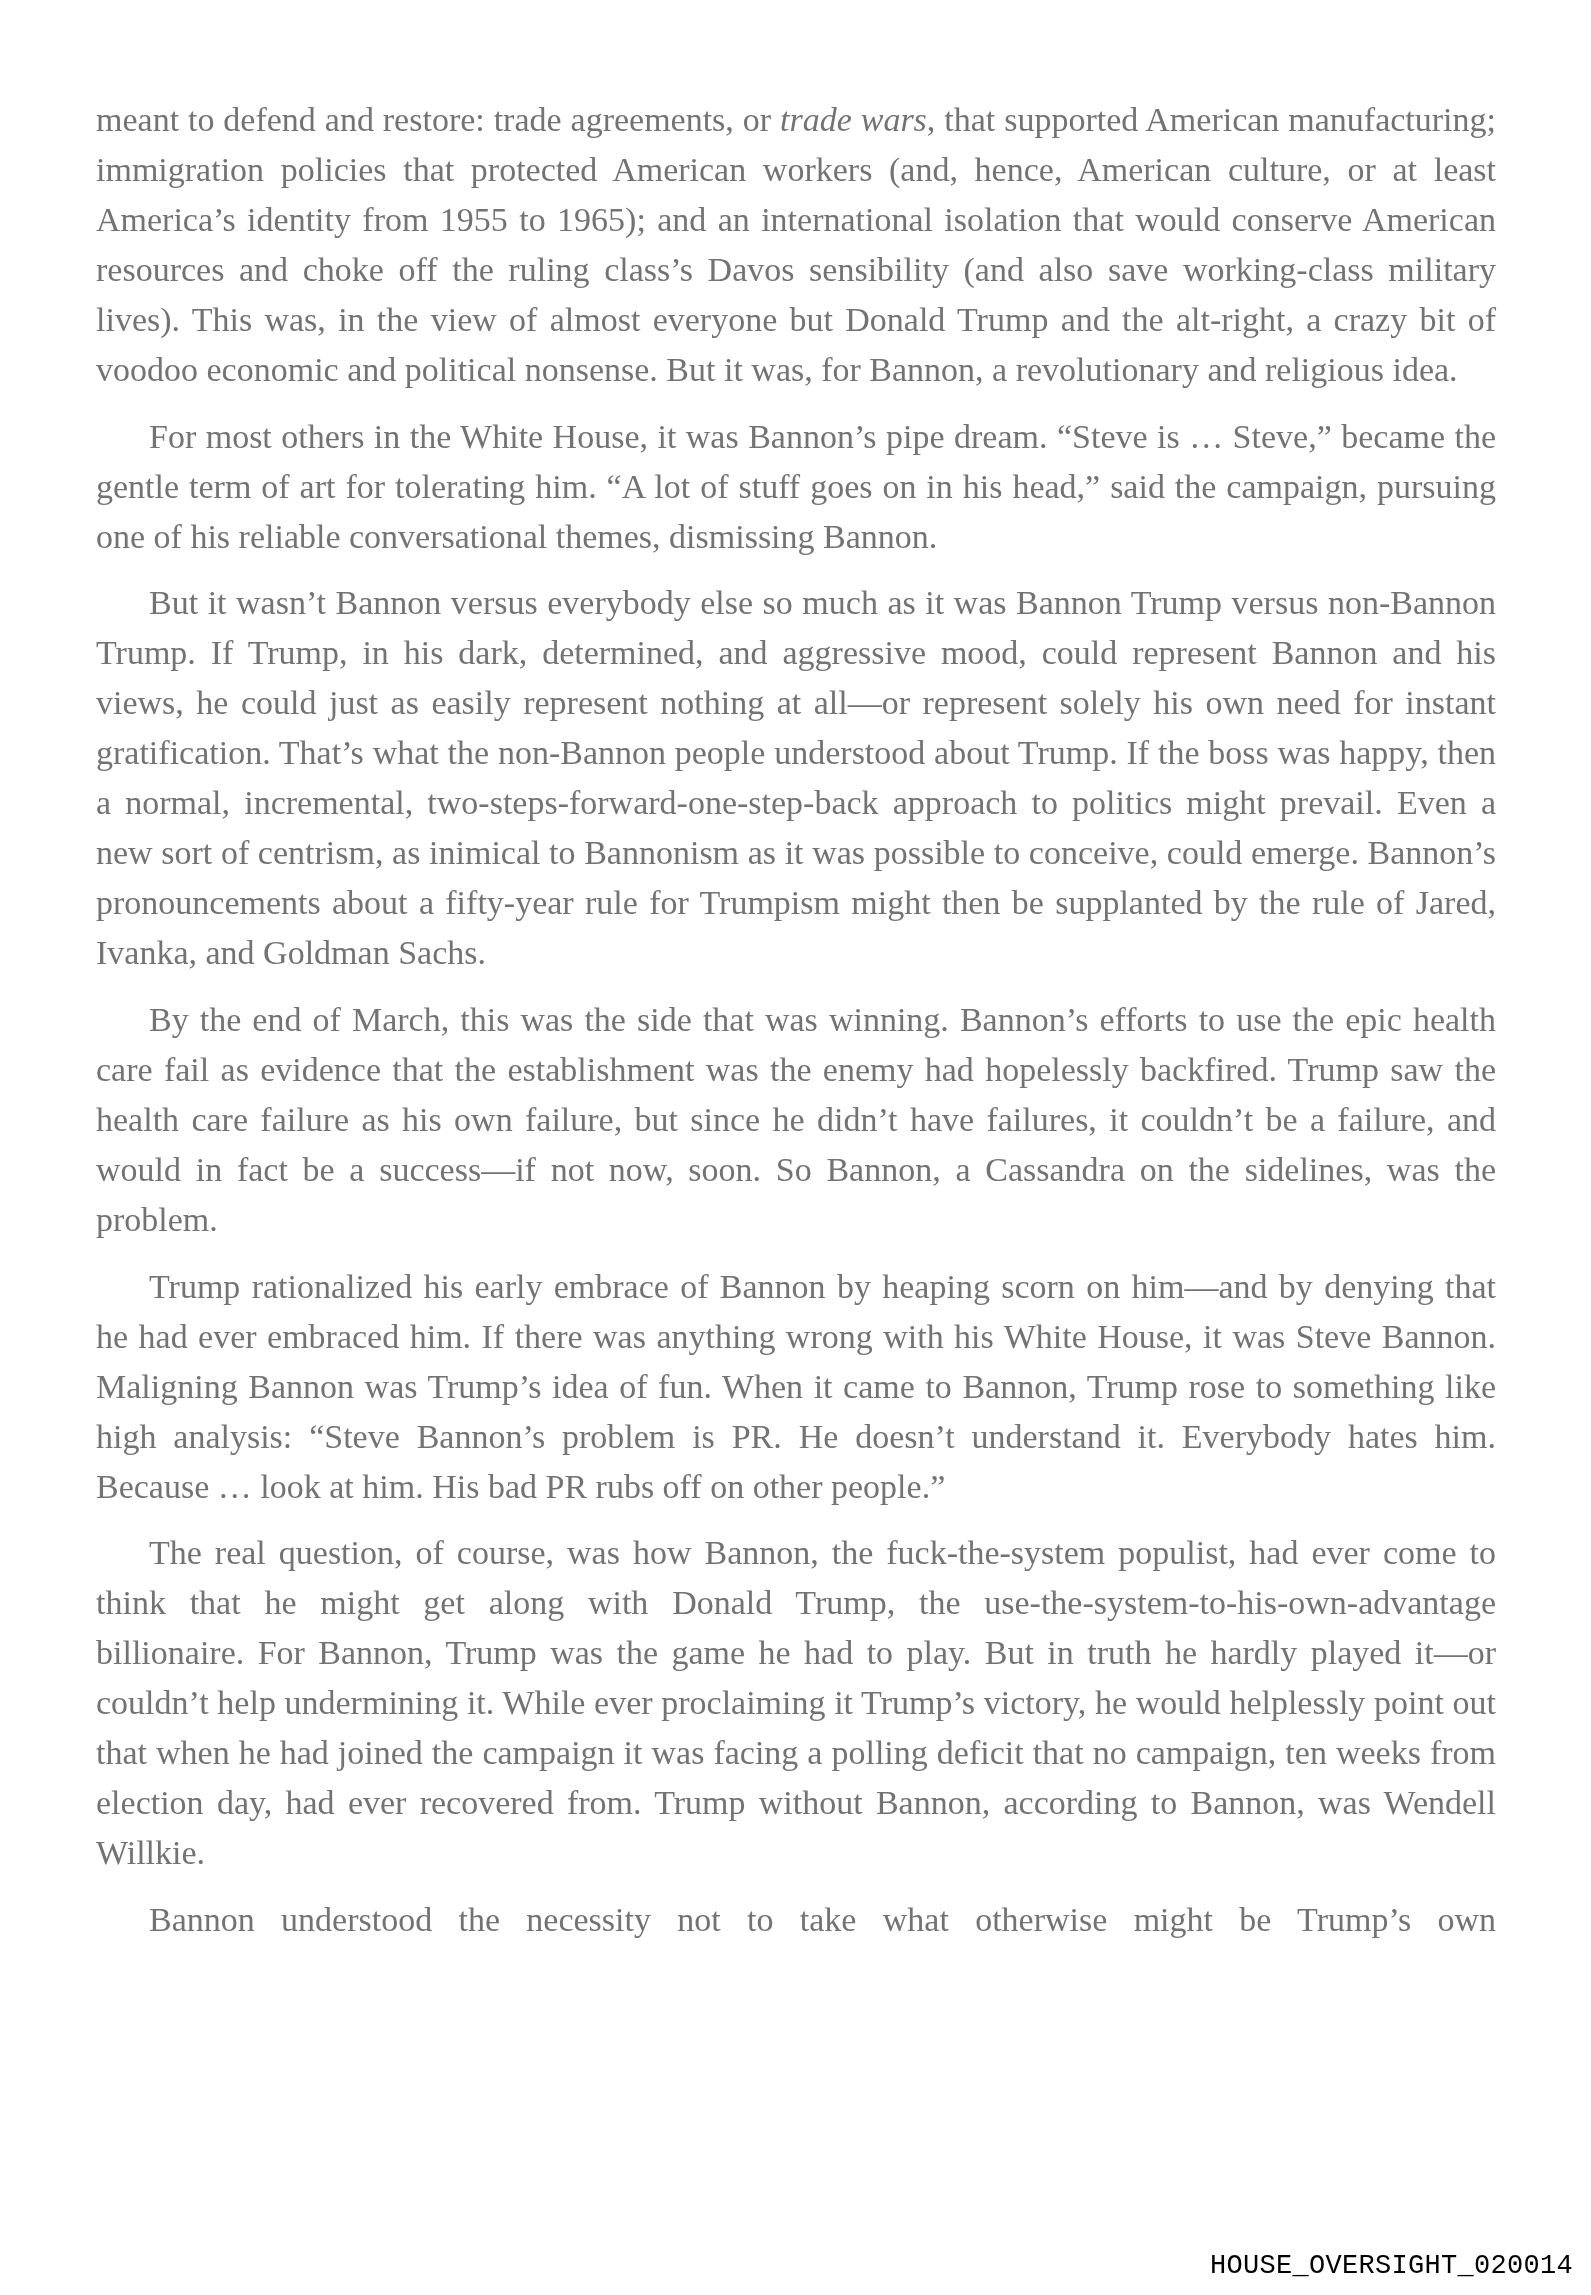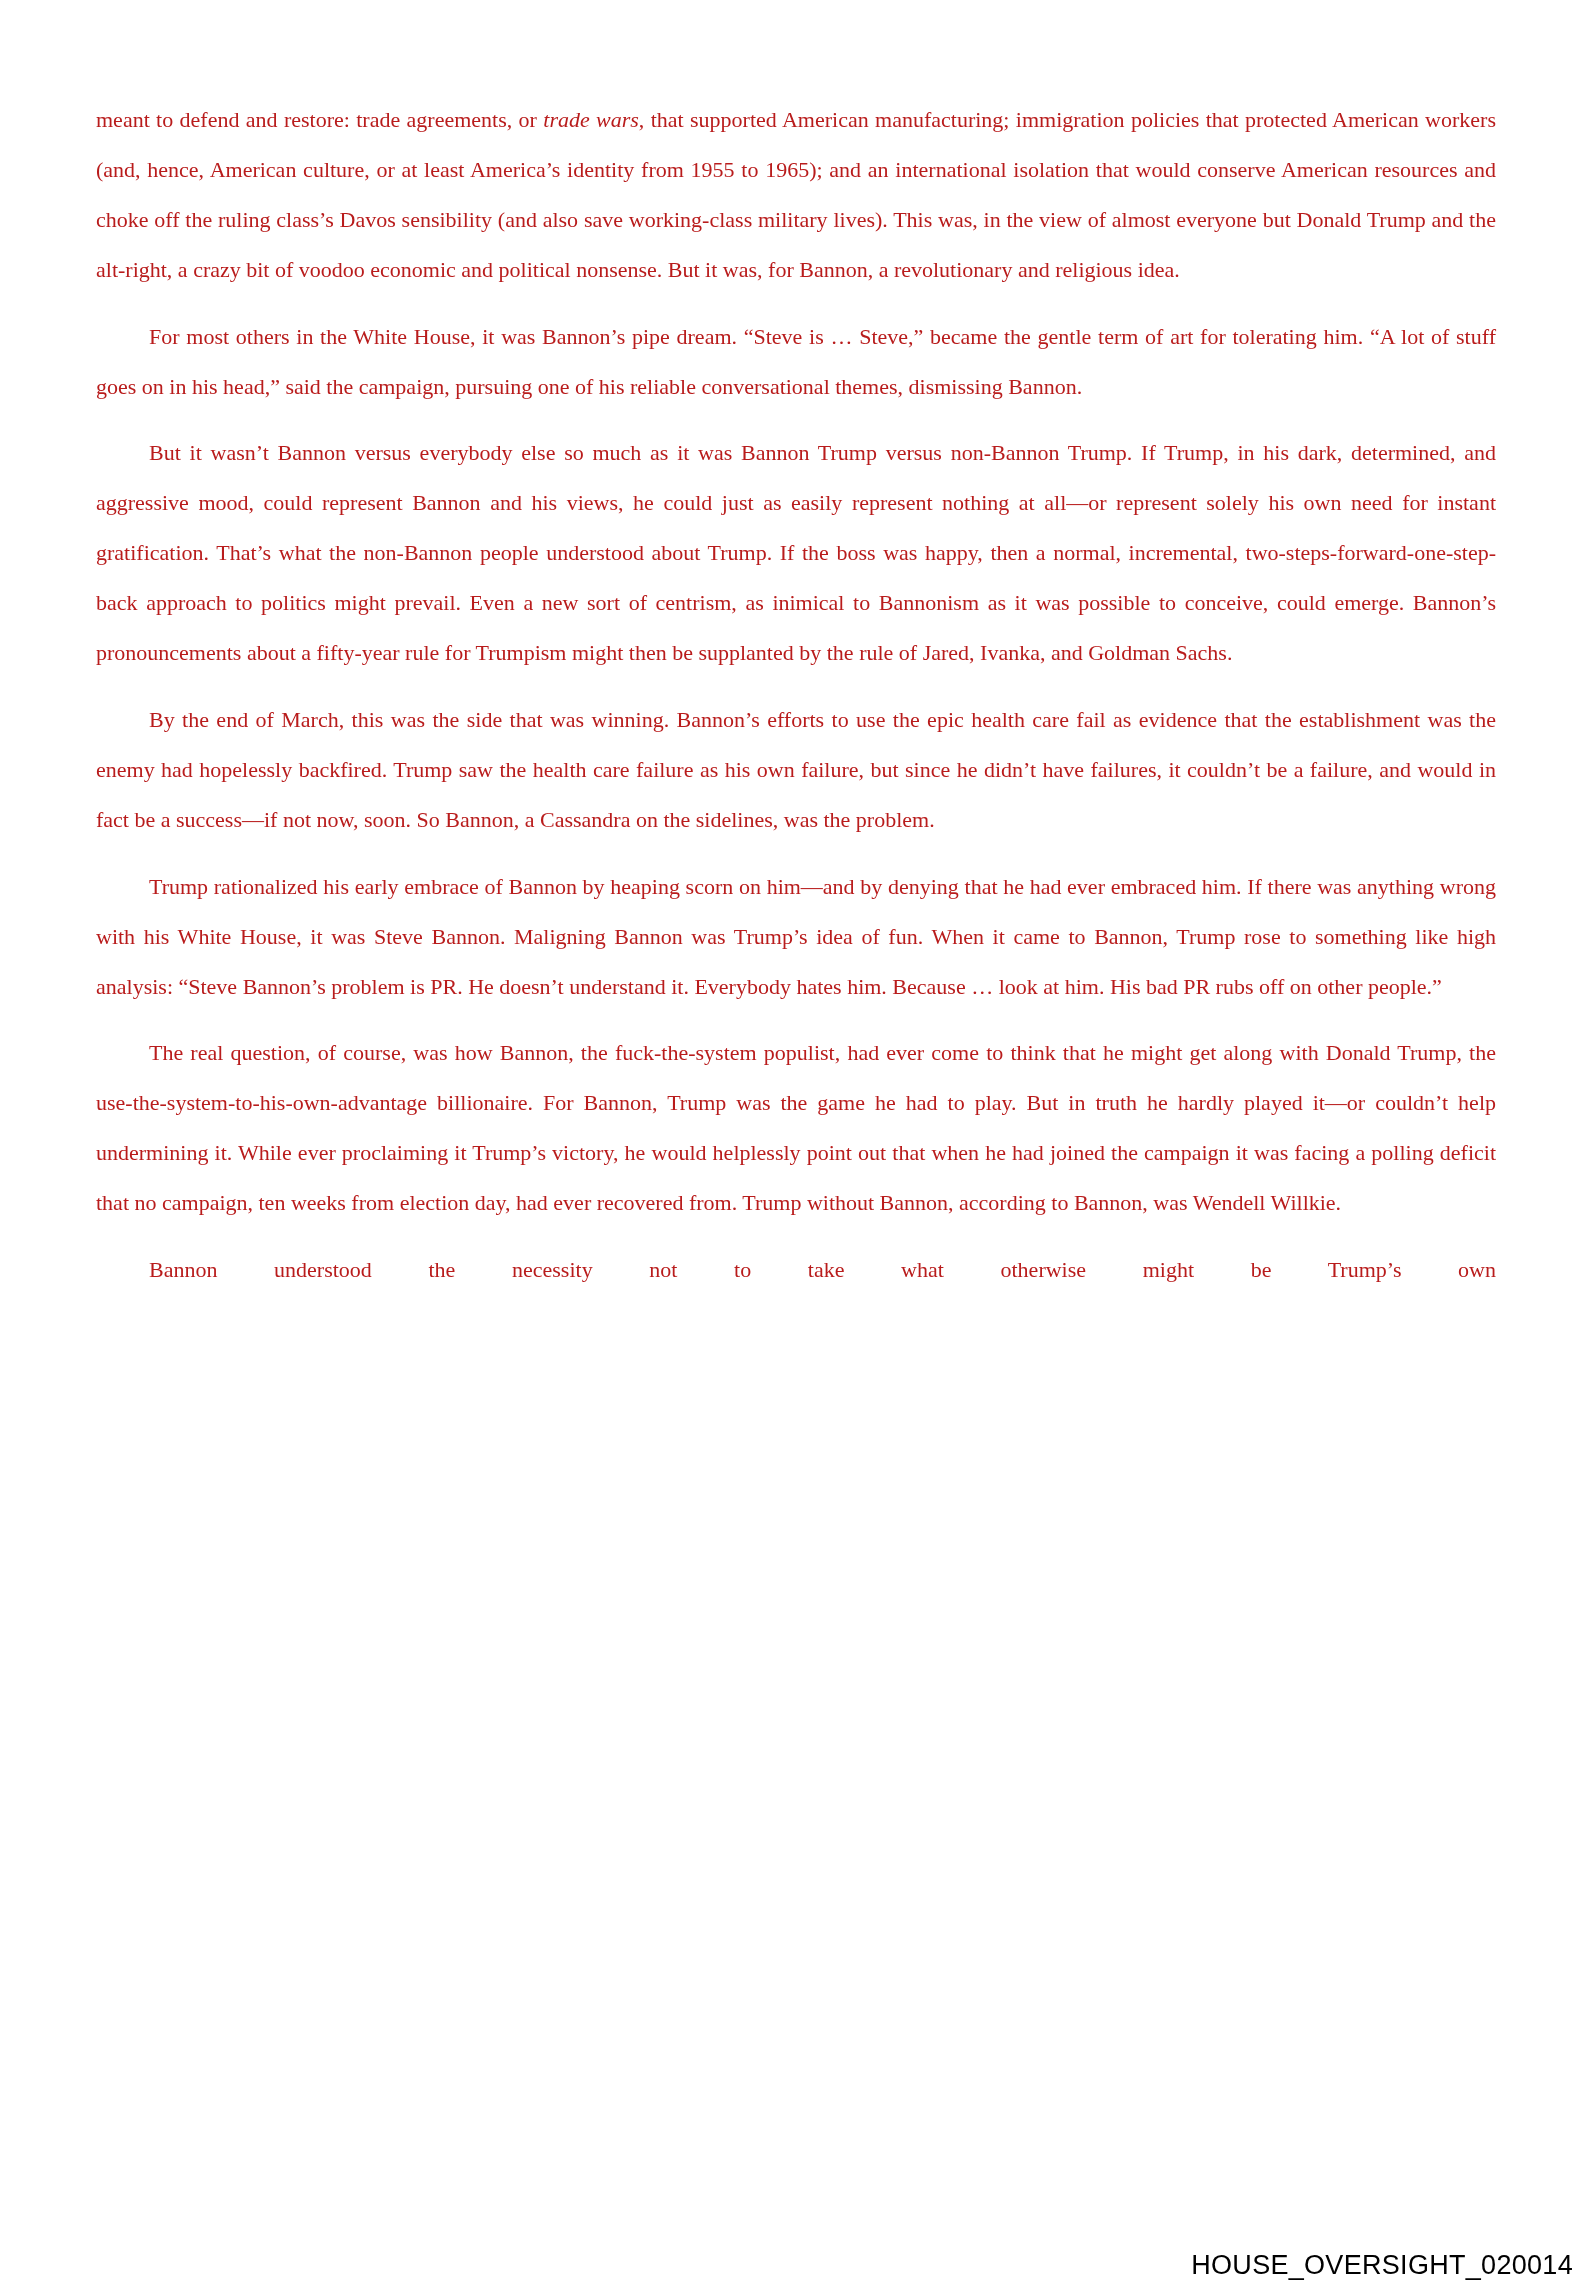--- a/index.html
+++ b/index.html
@@ -3,33 +3,33 @@
 <meta charset="utf-8">
 <style>
   html, body { margin: 0; padding: 0; background: #ffffff; }
   body { width: 1592px; height: 2295px; position: relative; overflow: hidden; }
   .page {
     position: absolute;
     left: 96px;
     top: 95px;
     width: 1400px;
     font-family: "Liberation Serif", "DejaVu Serif", serif;
-    font-size: 22px;
+    font-size: 34px;
     line-height: 50px;
-    color: #b91c1c;
+    color: #737373;
     text-align: justify;
   }
   .page p { margin: 0 0 16.7px 0; text-indent: 53px; }
   .page p.first { text-indent: 0; }
   .page p.last { text-align-last: justify; }
   .footer {
     position: absolute;
     right: 19px;
     bottom: 14px;
-    font-family: Liberation Sans, sans-serif;
+    font-family: Liberation Mono, monospace;
     font-size: 27px;
     color: #000000;
     letter-spacing: 0.3px;
   }
 </style>
 </head>
 <body>
 
 <div class="page">
   <p class="first"><span>meant to defend and restore: trade agreements, or </span><em>trade wars</em><span>, that supported American manufacturing; immigration policies that protected American workers (and, hence, American culture, or at least America’s identity from 1955 to 1965); and an international isolation that would conserve American resources and choke off the ruling class’s Davos sensibility (and also save working-class military lives). This was, in the view of almost everyone but Donald Trump and the alt-right, a crazy bit of voodoo economic and political nonsense. But it was, for Bannon, a revolutionary and religious idea.</span></p>

